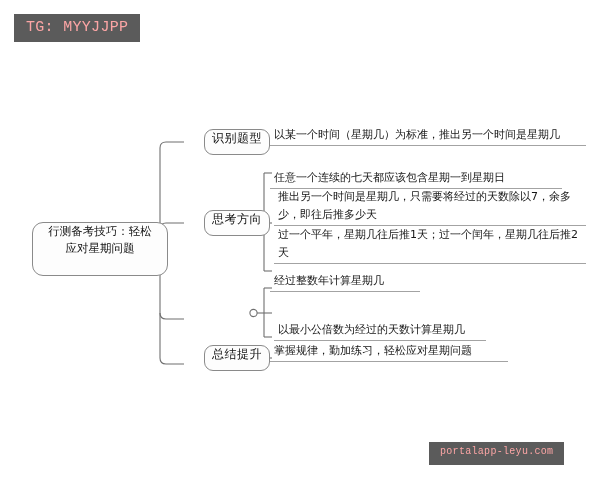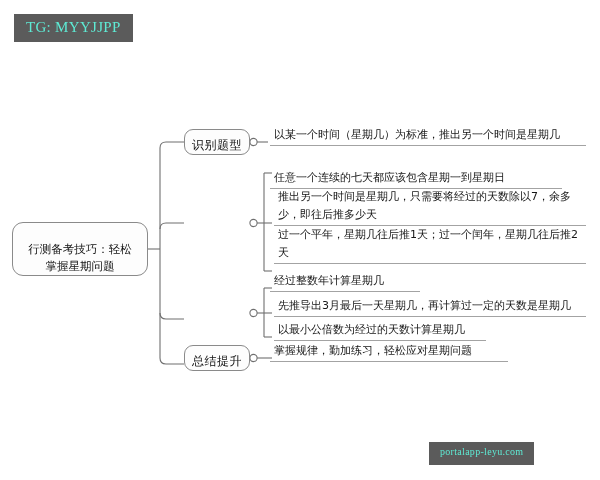--- a/index.html
+++ b/index.html
@@ -10,43 +10,44 @@
     font-family:"DejaVu Sans","Liberation Sans",sans-serif;
     color:#1a1a1a;
     position:relative;
   }
   #stage{position:absolute;left:0;top:0;width:600px;height:480px;}
 
   
   .badge{
     position:absolute;
     background:#5b5b5b;
-    color:#5eead4;
-    font-family:Liberation Serif, serif;
+    color:#fca5a5;
+    font-family:Liberation Mono, monospace;
     letter-spacing:.3px;
     display:flex;align-items:center;justify-content:center;
     white-space:nowrap;
   }
   #badge-top{left:14px;top:14px;padding:5px 12px 6px;font-size:15px;}
   #badge-bottom{left:429px;top:442px;padding:4px 11px 8px;font-size:10px;justify-content:center;}
 
   
   #wires{position:absolute;left:0;top:0;width:600px;height:480px;}
   #wires path,#wires line{fill:none;stroke:#6f6f6f;stroke-width:1.1;}
   #wires circle{fill:#ffffff;stroke:#6f6f6f;stroke-width:1.1;}
 
   
   .node{
     position:absolute;
     box-sizing:border-box;
     background:#fdfdfd;
     border:1px solid #8a8a8a;
     border-radius:9px;
-    display:flex;align-items:flex-end;
+    display:flex;align-items:flex-start;
     color:#111;
+    margin-left:20px;
   }
   #root-node{
     left:12px;top:222px;width:136px;height:54px;
     border-radius:11px;
     padding:0 10px;
     font-size:11.5px;line-height:1.5;
     text-align:center;
     justify-content:center;
   }
   .branch{
@@ -105,38 +106,40 @@
     <path d="M264 313 H272"></path>
     <path d="M264 337 H272"></path>
     <circle cx="253.5" cy="313" r="3.6"></circle>
 
     <path d="M250 358 H256"></path>
     <path d="M256 358 H272"></path>
     <circle cx="253.5" cy="358" r="3.6"></circle>
   </svg>
 
   <div class="node" id="root-node">
-    <span>行测备考技巧：轻松掌握星期问题</span>
+    <span>行测备考技巧：轻松应对星期问题</span>
   </div>
 
   <div class="node branch" id="branch-0">
     <span>识别题型</span>
+  </div>
+  <div class="node branch" id="branch-1">
+    <span>思考方向</span>
   </div>
   <div class="node branch" id="branch-3">
     <span>总结提升</span>
   </div>
 
   <div class="leaf" style="left:270px;top:125px;width:316px;">以某一个时间（星期几）为标准，推出另一个时间是星期几</div>
 
   <div class="leaf" style="left:270px;top:168px;width:292px;">任意一个连续的七天都应该包含星期一到星期日</div>
   <div class="leaf" style="left:274px;top:187px;width:312px;">推出另一个时间是星期几，只需要将经过的天数除以7，余多少，即往后推多少天</div>
   <div class="leaf" style="left:274px;top:225px;width:312px;">过一个平年，星期几往后推1天；过一个闰年，星期几往后推2天</div>
 
   <div class="leaf" style="left:270px;top:271px;width:150px;">经过整数年计算星期几</div>
-  <div class="leaf" style="left:274px;top:296px;width:312px;">先推导出3月最后一天星期几，再计算过一定的天数是星期几</div>
   <div class="leaf" style="left:274px;top:320px;width:212px;">以最小公倍数为经过的天数计算星期几</div>
 
   <div class="leaf" style="left:270px;top:341px;width:238px;">掌握规律，勤加练习，轻松应对星期问题</div>
 
   <div class="badge" id="badge-top">
     <span>TG: MYYJJPP</span>
   </div>
   <div class="badge" id="badge-bottom">
     <span>portalapp-leyu.com</span>
   </div>

